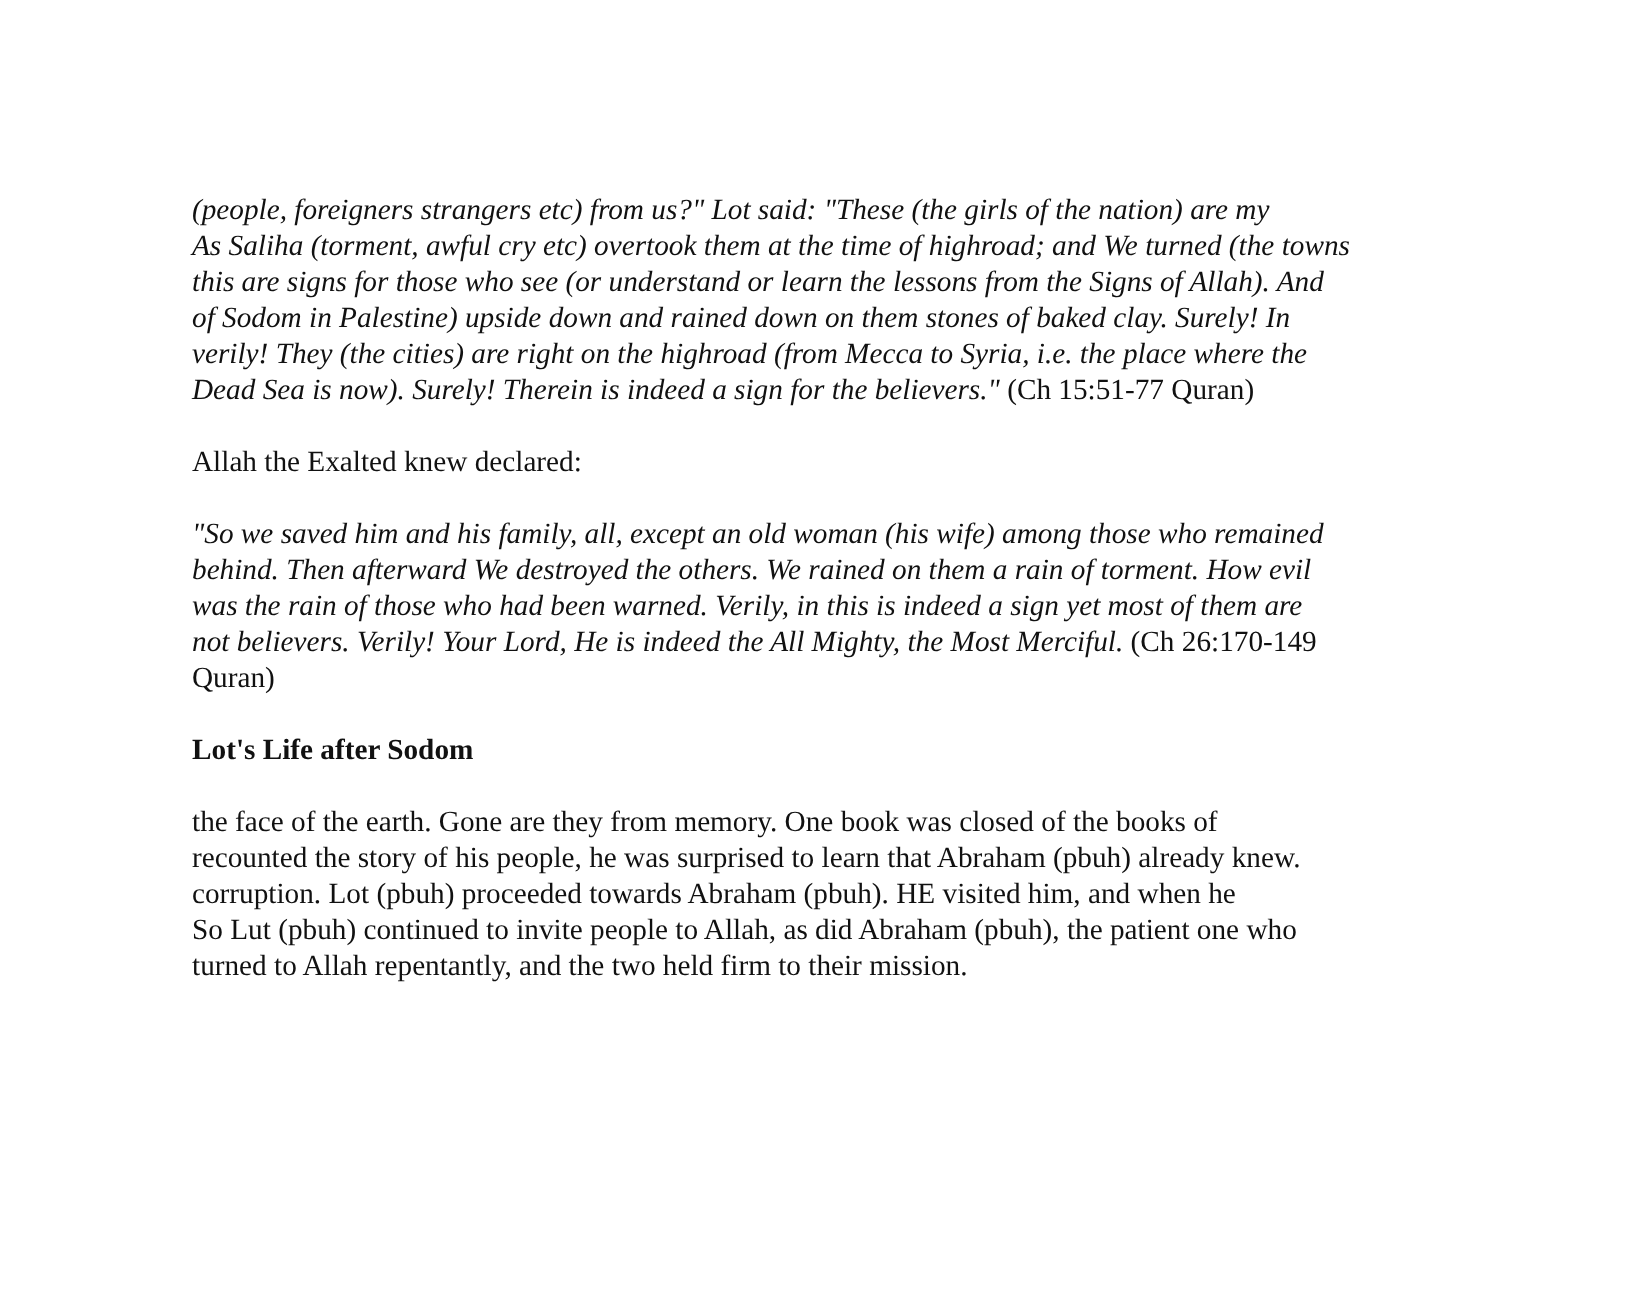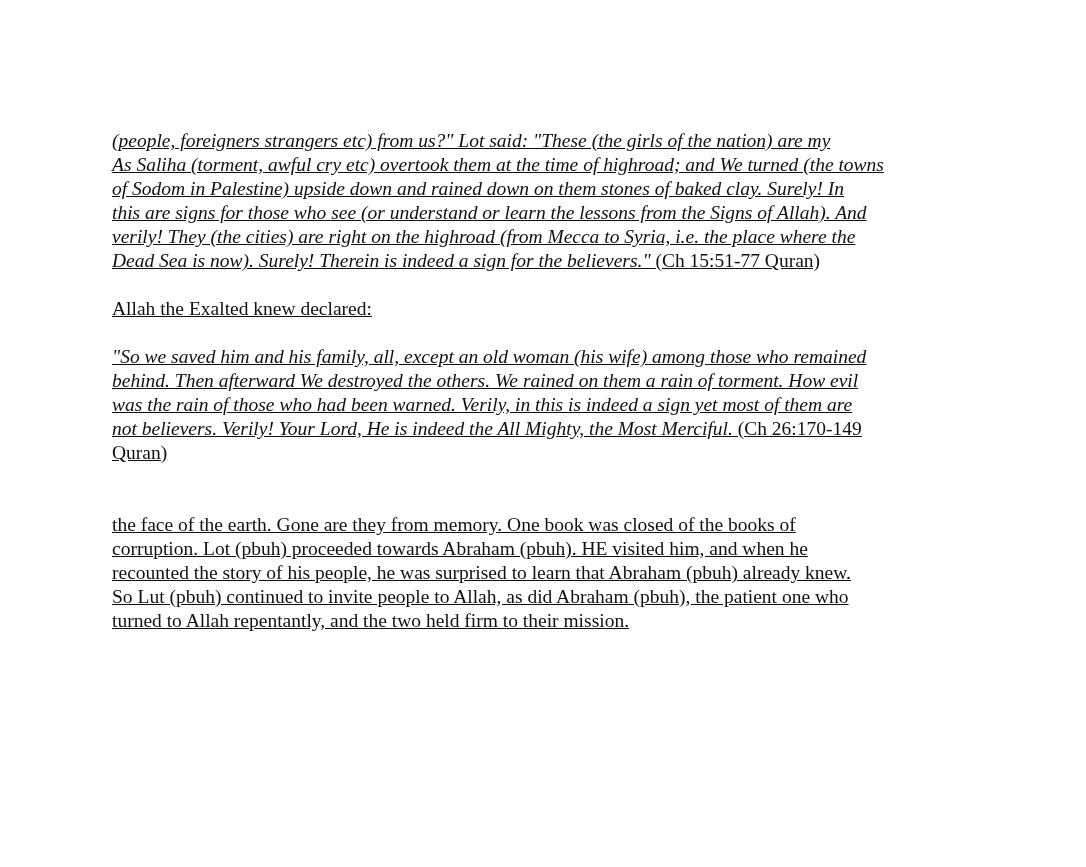--- a/index.html
+++ b/index.html
@@ -12,24 +12,23 @@
       height: 867px;
       position: relative;
       overflow: hidden;
       font-family: "Liberation Serif", "DejaVu Serif", serif;
       color: #111111;
       font-size: 19.5px;
       line-height: 24px;
     }
     .page {
       position: absolute;
-      left: 112px;
+      left: 128px;
       top: 129px;
       width: 840px;
-      text-decoration: underline;
     }
     .para {
       margin: 0;
       white-space: nowrap;
     }
     .line {
       display: block;
       height: 24px;
     }
     .it { font-style: italic; }
@@ -40,22 +39,22 @@
     }
   </style>
 </head>
 <body>
 
 <div class="page">
 
   <div class="para">
     <span class="line"><span class="it">(people, foreigners strangers etc) from us?" Lot said: "These (the girls of the nation) are my</span><span></span></span>
     <span class="line"><span class="it">As Saliha (torment, awful cry etc) overtook them at the time of highroad; and We turned (the towns</span><span></span></span>
+    <span class="line"><span class="it">this are signs for those who see (or understand or learn the lessons from the Signs of Allah). And</span><span></span></span>
     <span class="line"><span class="it">of Sodom in Palestine) upside down and rained down on them stones of baked clay. Surely! In</span><span></span></span>
-    <span class="line"><span class="it">this are signs for those who see (or understand or learn the lessons from the Signs of Allah). And</span><span></span></span>
     <span class="line"><span class="it">verily! They (the cities) are right on the highroad (from Mecca to Syria, i.e. the place where the</span><span></span></span>
     <span class="line" style="white-space:pre"><span class="it">Dead Sea is now). Surely! Therein is indeed a sign for the believers."</span><span> (Ch 15:51-77 Quran)</span></span>
   </div>
 
   <div class="gap"></div>
 
   <div class="para">
     <span class="line">Allah the Exalted knew declared:</span>
   </div>
 
@@ -64,24 +63,25 @@
   <div class="para">
     <span class="line"><span class="it">"So we saved him and his family, all, except an old woman (his wife) among those who remained</span><span></span></span>
     <span class="line"><span class="it">behind. Then afterward We destroyed the others. We rained on them a rain of torment. How evil</span><span></span></span>
     <span class="line"><span class="it">was the rain of those who had been warned. Verily, in this is indeed a sign yet most of them are</span><span></span></span>
     <span class="line" style="white-space:pre"><span class="it">not believers. Verily! Your Lord, He is indeed the All Mighty, the Most Merciful.</span><span> (Ch 26:170-149</span></span>
     <span class="line"><span class="it"></span><span>Quran)</span></span>
   </div>
 
   <div class="gap"></div>
 
+  <div class="heading line">Lot's Life after Sodom</div>
 
   <div class="gap"></div>
 
   <div class="para">
     <span class="line">the face of the earth. Gone are they from memory. One book was closed of the books of</span>
+    <span class="line">recounted the story of his people, he was surprised to learn that Abraham (pbuh) already knew.</span>
     <span class="line">corruption. Lot (pbuh) proceeded towards Abraham (pbuh). HE visited him, and when he</span>
-    <span class="line">recounted the story of his people, he was surprised to learn that Abraham (pbuh) already knew.</span>
     <span class="line">So Lut (pbuh) continued to invite people to Allah, as did Abraham (pbuh), the patient one who</span>
     <span class="line">turned to Allah repentantly, and the two held firm to their mission.</span>
   </div>
 
 </div>
 
 </body></html>

